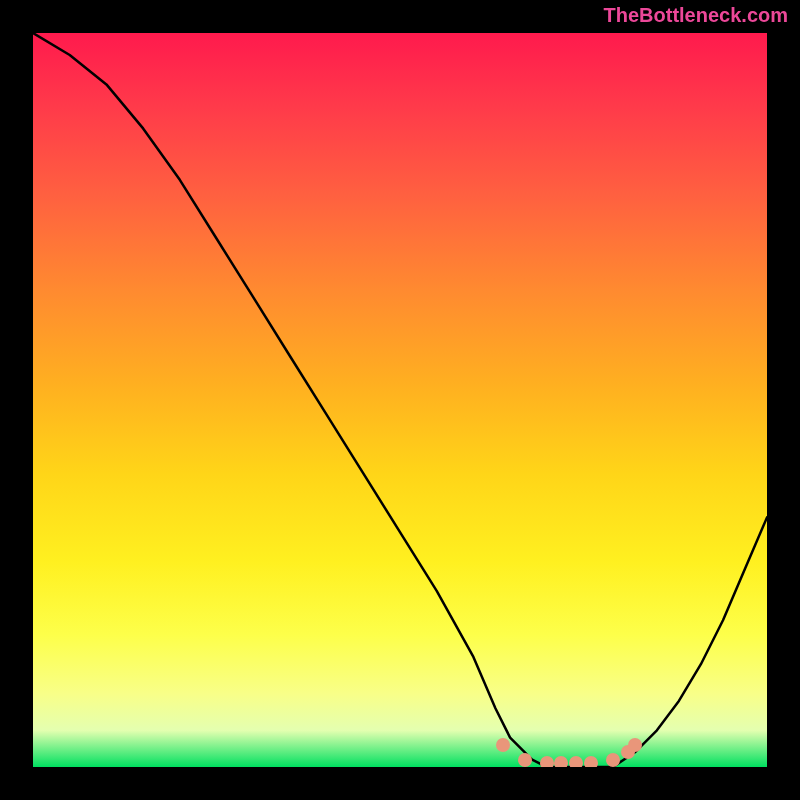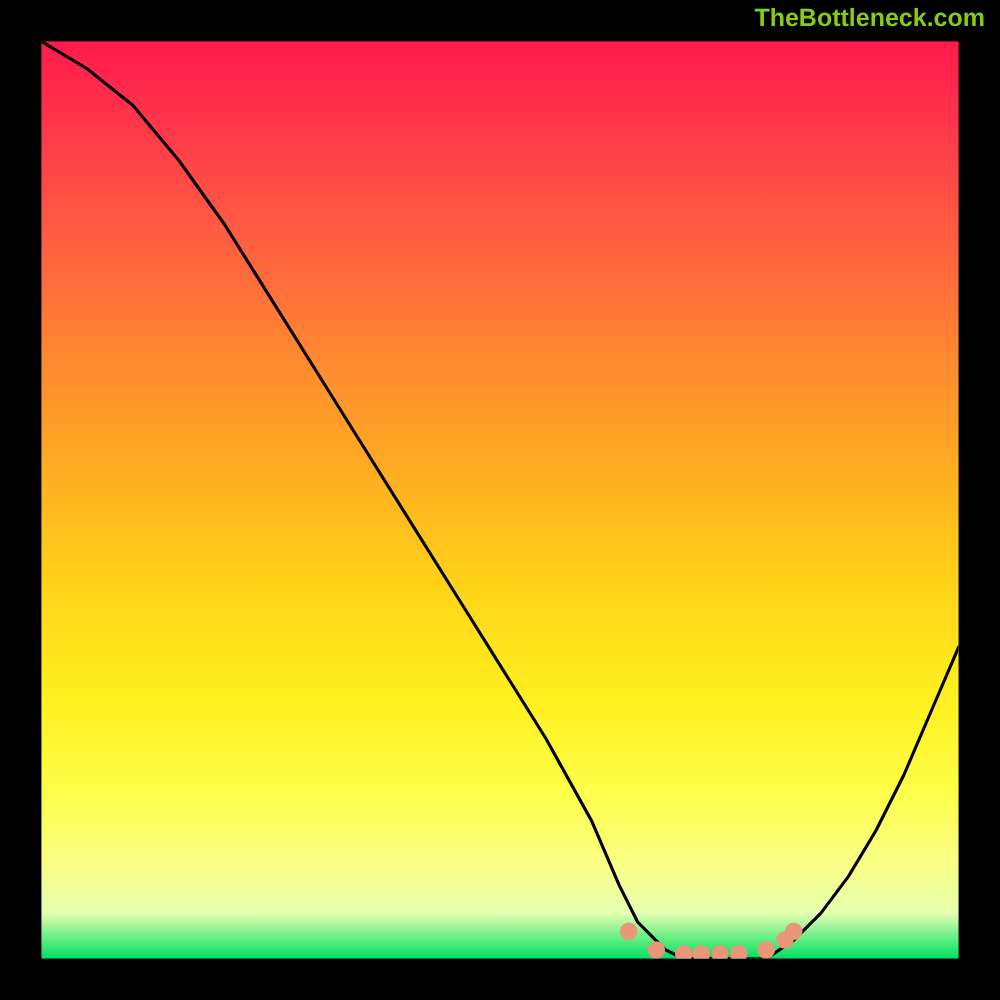--- a/index.html
+++ b/index.html
@@ -8,21 +8,21 @@
     width: 800px;
     height: 800px;
     background: #000;
     position: relative;
     font-family: Arial, sans-serif;
   }
   .watermark {
     position: absolute;
     top: 4px;
     right: 12px;
-    color: #84cc16;
+    color: #ec4899;
     font-size: 20px;
     font-weight: bold;
     z-index: 10;
   }
   .plot-area {
     position: absolute;
     left: 33px;
     top: 33px;
     width: 734px;
     height: 734px;

